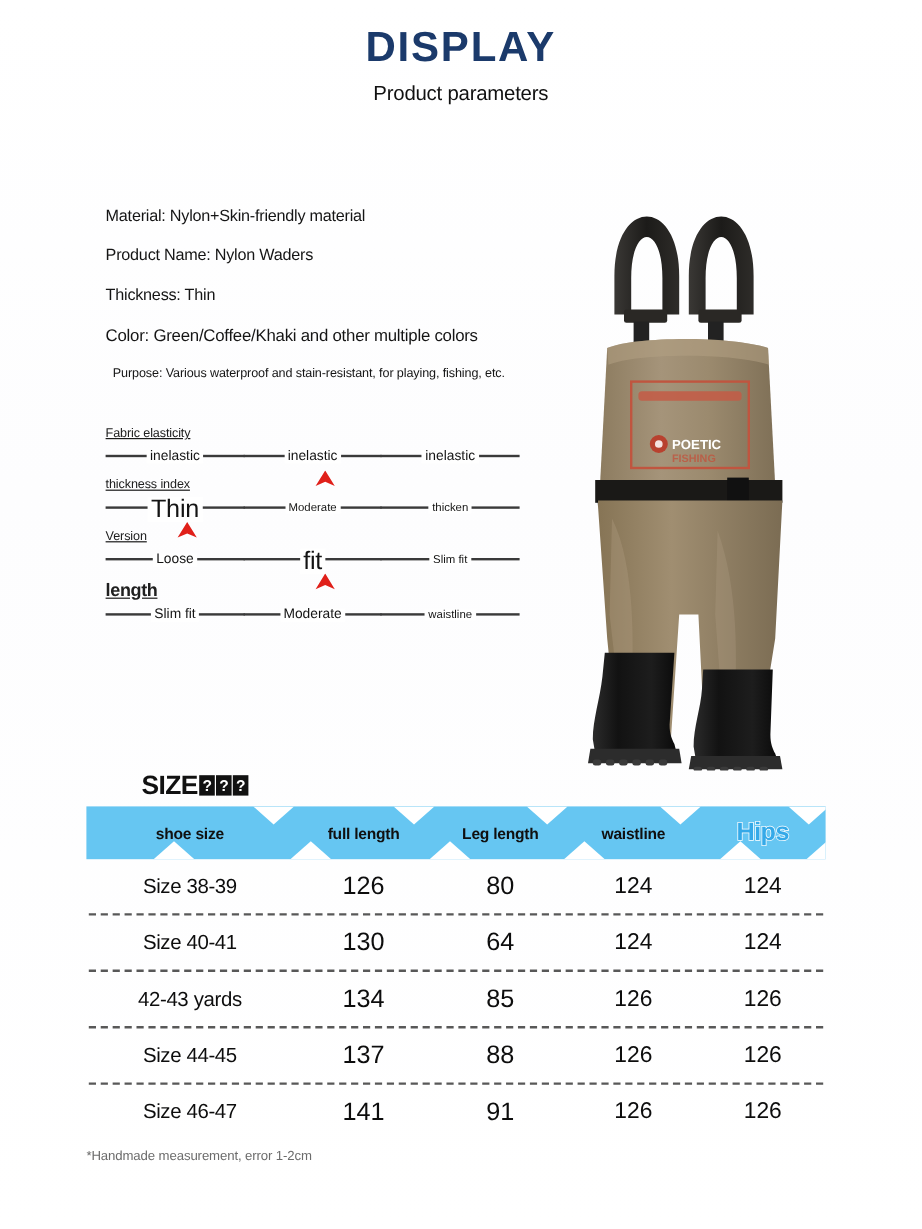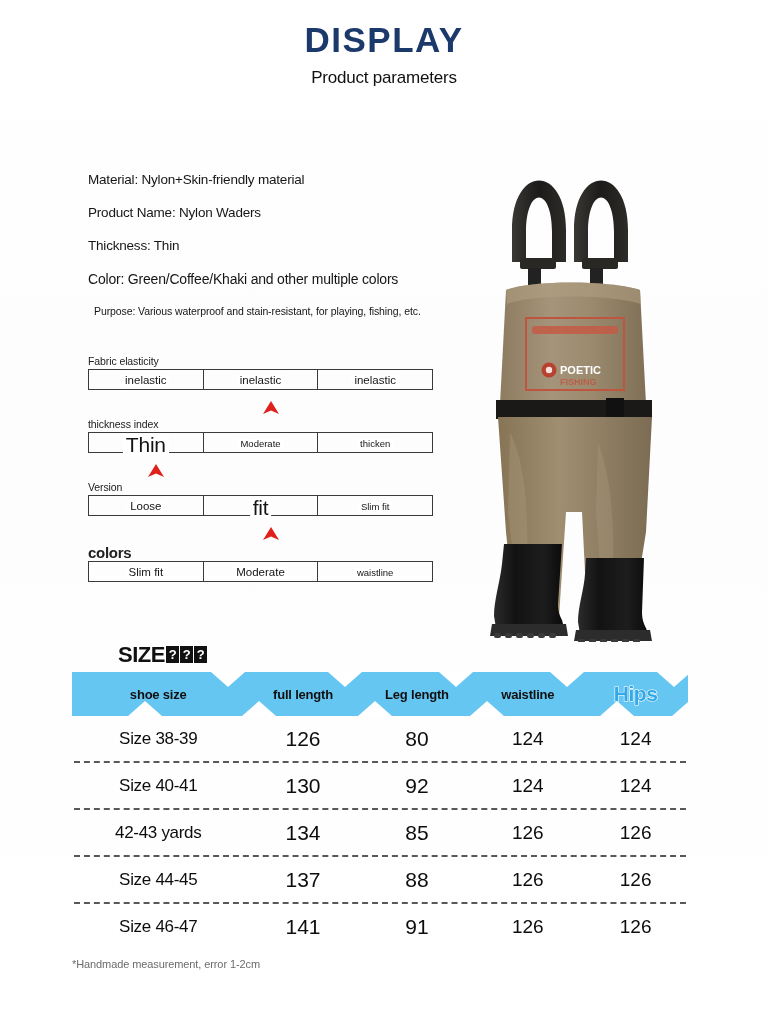--- a/index.html
+++ b/index.html
@@ -74,39 +74,41 @@
   }
 
   
   .scales {
     position: absolute;
     left: 88px;
     top: 355px;
     width: 345px;
   }
   .scale-block {
-    margin-bottom: 28px;
-    position: relative;
+    margin-bottom: 8px;
+    position: relative;
+    text-decoration: underline;
   }
   .scale-label {
     font-size: 10.5px;
     color: #202020;
     margin-bottom: 2px;
     letter-spacing: -0.1px;
   }
   .scale-label.strong {
     font-size: 15px;
     font-weight: bold;
     letter-spacing: -0.3px;
     margin-bottom: 0px;
   }
   .scale-bar {
     position: relative;
     height: 21px;
     display: flex;
+    align-items: center;
   }
   .seg {
     flex: 1;
     border: 1px solid #3a3a3a;
     position: relative;
     background: transparent;
     box-sizing: border-box;
   }
   .seg + .seg {
     margin-left: -1px;
@@ -336,21 +338,21 @@
               </svg>
           </span>
         </div>
         <div class="seg">
           <span class="seg-text small">Slim fit</span>
         </div>
       </div>
     </div>
 
     <div class="scale-block">
-      <div class="scale-label strong">colors</div>
+      <div class="scale-label strong">length</div>
       <div class="scale-bar">
         <div class="seg">
           <span class="seg-text">Slim fit</span>
         </div>
         <div class="seg">
           <span class="seg-text">Moderate</span>
         </div>
         <div class="seg">
           <span class="seg-text small">waistline</span>
         </div>
@@ -470,21 +472,21 @@
       <div class="td c1">126</div>
       <div class="td c2">80</div>
       <div class="td c3">124</div>
       <div class="td c4">124</div>
     </div>
     <div class="rowsep"></div>
 
     <div class="trow">
       <div class="td c0">Size 40-41</div>
       <div class="td c1">130</div>
-      <div class="td c2">92</div>
+      <div class="td c2">64</div>
       <div class="td c3">124</div>
       <div class="td c4">124</div>
     </div>
     <div class="rowsep"></div>
 
     <div class="trow">
       <div class="td c0">42-43 yards</div>
       <div class="td c1">134</div>
       <div class="td c2">85</div>
       <div class="td c3">126</div>

